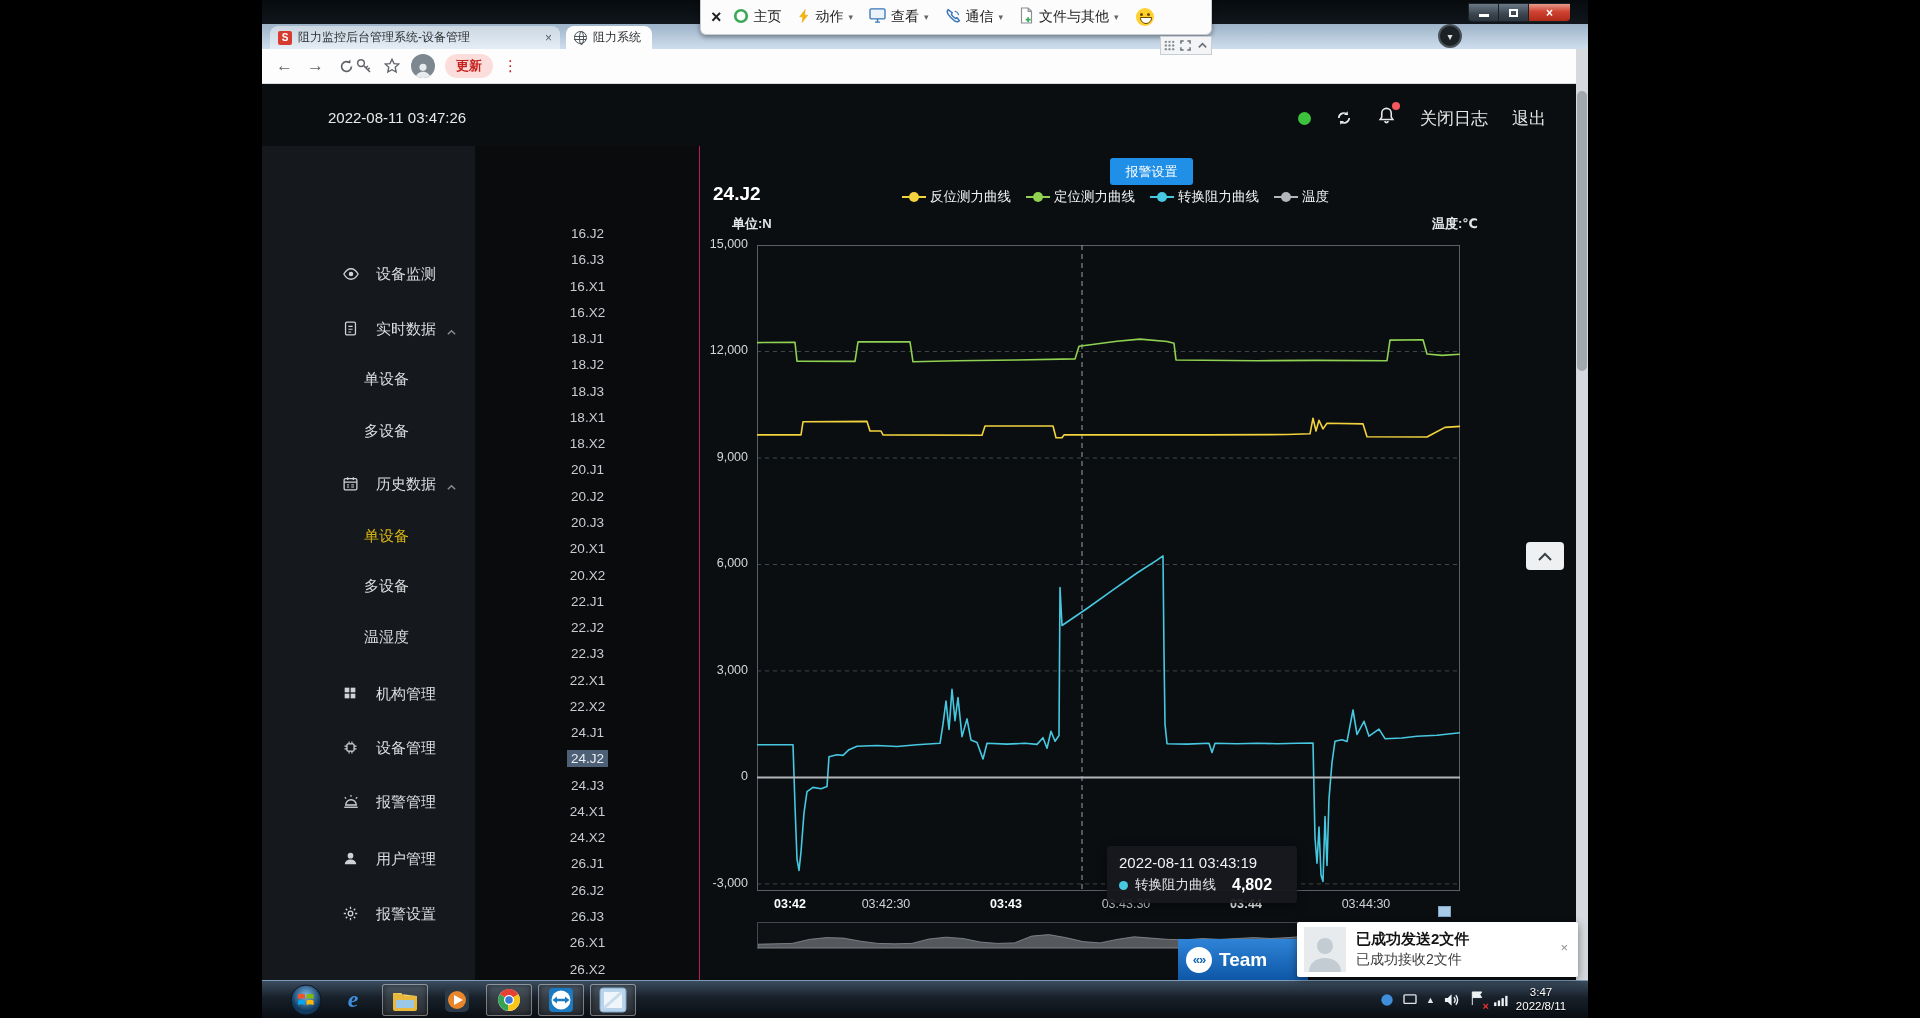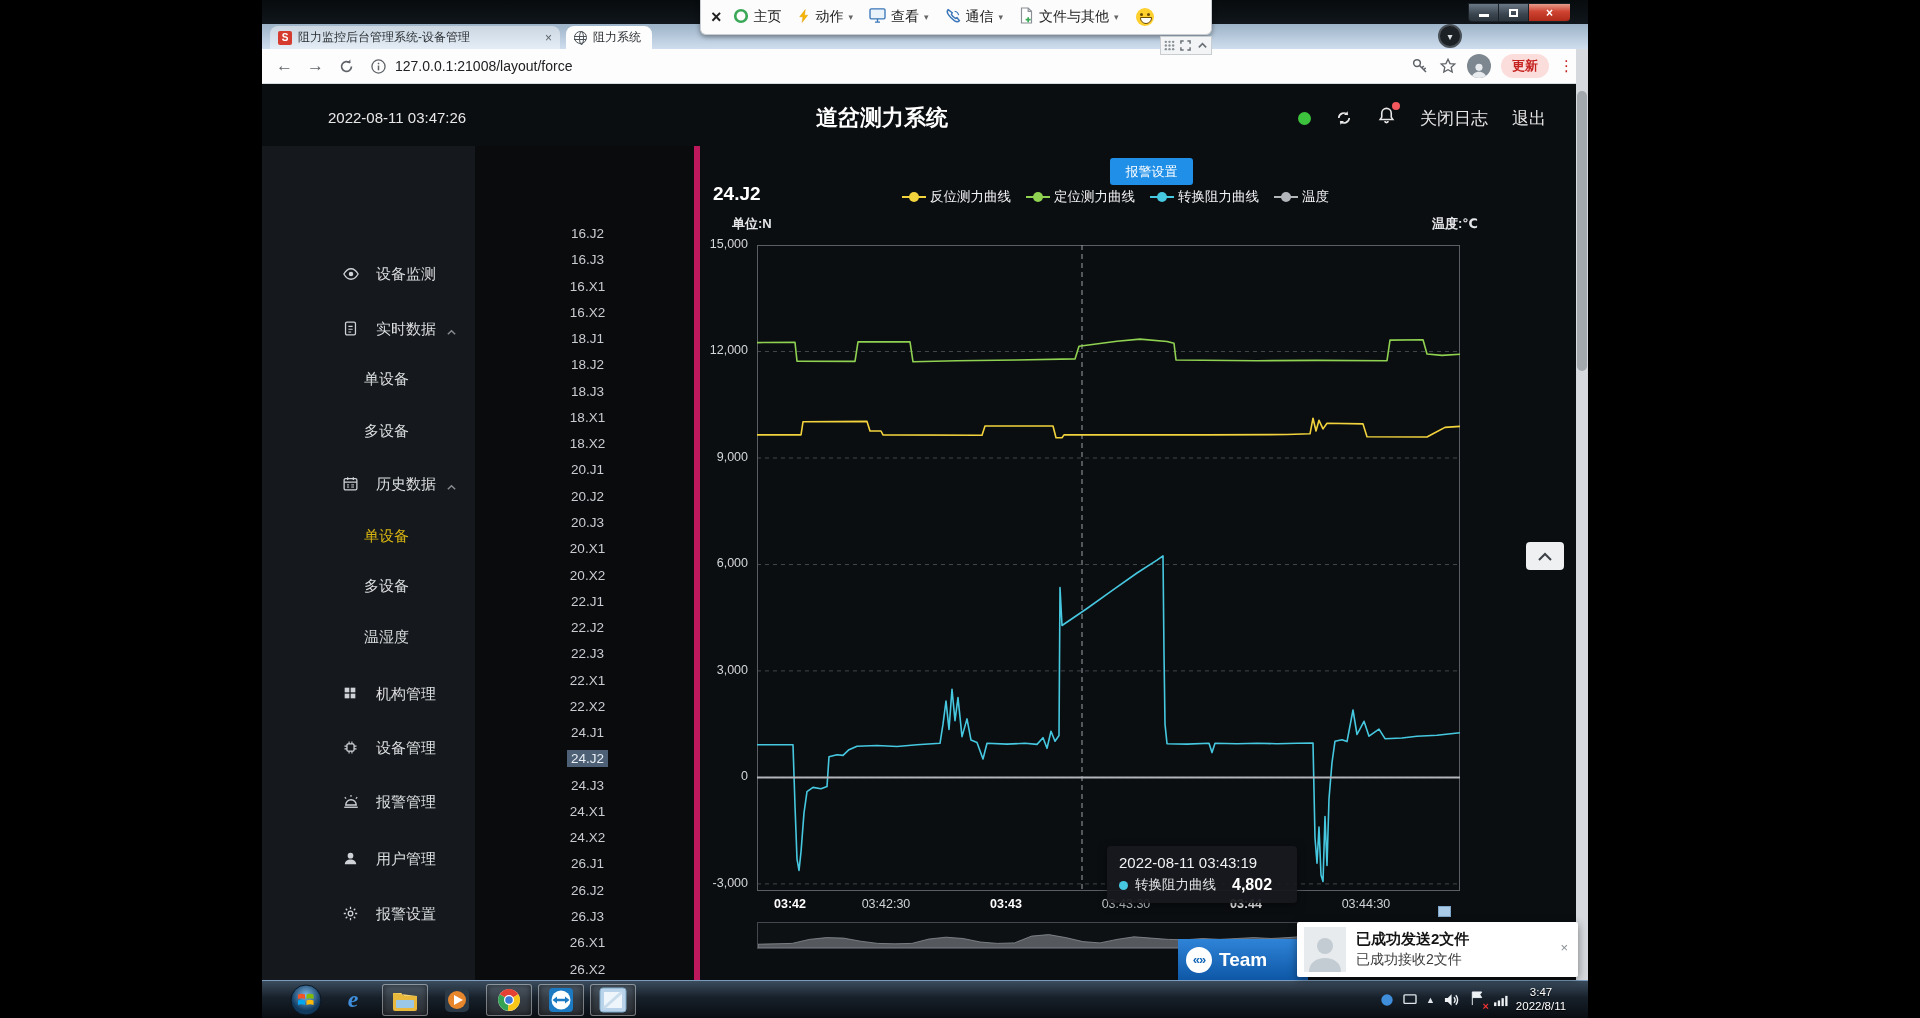--- a/index.html
+++ b/index.html
@@ -73,21 +73,21 @@
   .side-row .s-icon { position:absolute; left:80px; width:18px; height:18px; }
   .side-row .s-label { position:absolute; left:114px; white-space:nowrap; }
   .side-row .s-label.child { left:102px; }
   .side-row .s-label.active { color:#d8b512; }
   .side-row .s-chev { position:absolute; left:184px; width:11px; height:11px; opacity:.75; }
   .hamburger { position:absolute; left:80px; top:852px; width:18px; height:14px; }
   .hamburger span { display:block; height:2.5px; background:#cfd3d7; margin-bottom:3px; }
   .hamburger span:nth-child(2){ width:70%; }
 
   
-  #devlist { position:absolute; left:213px; top:62px; width:225px; height:834px; background:#090b0d; border-right:6px solid #be185d; }
+  #devlist { position:absolute; left:213px; top:62px; width:225px; height:834px; background:#090b0d; border-right:1px solid #be185d; }
   .dev-row { position:absolute; width:225px; height:26px; text-align:center; font-size:13.5px; color:#c9ccd0; line-height:26px; }
   .dev-row .sel { background:#4d6075; color:#e9eef4; padding:1px 4px; }
 
   
   .datebox { position:absolute; left:450px; top:74px; width:392px; height:27px; border:1px solid #4a4e52;
     background:#121518; display:flex; align-items:center; color:#d6d8da; font-size:13.5px; }
   .datebox .dt { margin-left:34px; }
   .datebox .to { margin-left:34px; }
   .datebox .dt2 { margin-left:40px; }
   .alarm-btn { position:absolute; left:848px; top:74px; width:83px; height:27px; background:#1f8fe8; color:#fff;
@@ -205,28 +205,20 @@
         </svg>
   </div>
 
   <div class="toolbar">
     <span class="nav-glyph">←</span>
     <span class="nav-glyph">→</span>
     <svg class="nav-glyph" width="17" height="17" viewBox="0 0 24 24">
           <path d="M19 12a7 7 0 1 1-2.1-5" stroke="#5f6368" stroke-width="2.4" fill="none"></path>
           <path d="M17.5 2v5h-5z" fill="#5f6368"></path>
         </svg>
-    <div class="urlbox">
-      <svg class="info-i" width="15" height="15" viewBox="0 0 16 16">
-            <circle cx="8" cy="8" r="7" fill="none" stroke="#5f6368" stroke-width="1.4"></circle>
-            <rect x="7.2" y="7" width="1.6" height="5" fill="#5f6368"></rect>
-            <rect x="7.2" y="4" width="1.6" height="1.6" fill="#5f6368"></rect>
-          </svg>
-      <span>127.0.0.1:21008/layout/force</span>
-    </div>
     <div class="toolbar-right">
       <svg width="18" height="18" viewBox="0 0 24 24">
             <circle cx="8" cy="8" r="4.5" fill="none" stroke="#5f6368" stroke-width="2"></circle>
             <path d="M11 11l9 9M17 17l2.5-2.5M14.5 14.5l2.5-2.5" stroke="#5f6368" stroke-width="2" fill="none"></path>
           </svg>
       <svg width="18" height="18" viewBox="0 0 24 24">
             <path d="M12 3l2.7 5.8 6.3.7-4.7 4.3 1.3 6.2L12 16.9 6.4 20l1.3-6.2L3 9.5l6.3-.7z" fill="none" stroke="#5f6368" stroke-width="1.8"></path>
           </svg>
       <div class="avatar">
         <svg width="18" height="16" viewBox="0 0 20 18">
@@ -280,21 +272,20 @@
             <span>文件与其他</span>
             <span class="tv-caret">▾</span>
           </div>
         </div>
     <div class="smiley" style="margin-left:10px;"></div>
   </div>
 
   <div id="page">
     <div class="app-header">
       <div class="hdr-datetime">2022-08-11 03:47:26</div>
-      <div class="hdr-title">道岔测力系统</div>
       <div class="hdr-right">
         <div class="green-dot"></div>
         <svg width="18" height="18" viewBox="0 0 24 24">
               <path d="M5 12a7 7 0 0 1 12-4.5" stroke="#e8e8e8" stroke-width="2.2" fill="none"></path>
               <path d="M17 3v5h-5z" fill="#e8e8e8"></path>
               <path d="M19 12a7 7 0 0 1-12 4.5" stroke="#e8e8e8" stroke-width="2.2" fill="none"></path>
               <path d="M7 21v-5h5z" fill="#e8e8e8"></path>
             </svg>
         <div style="position:relative;">
           <svg width="19" height="19" viewBox="0 0 24 24">

